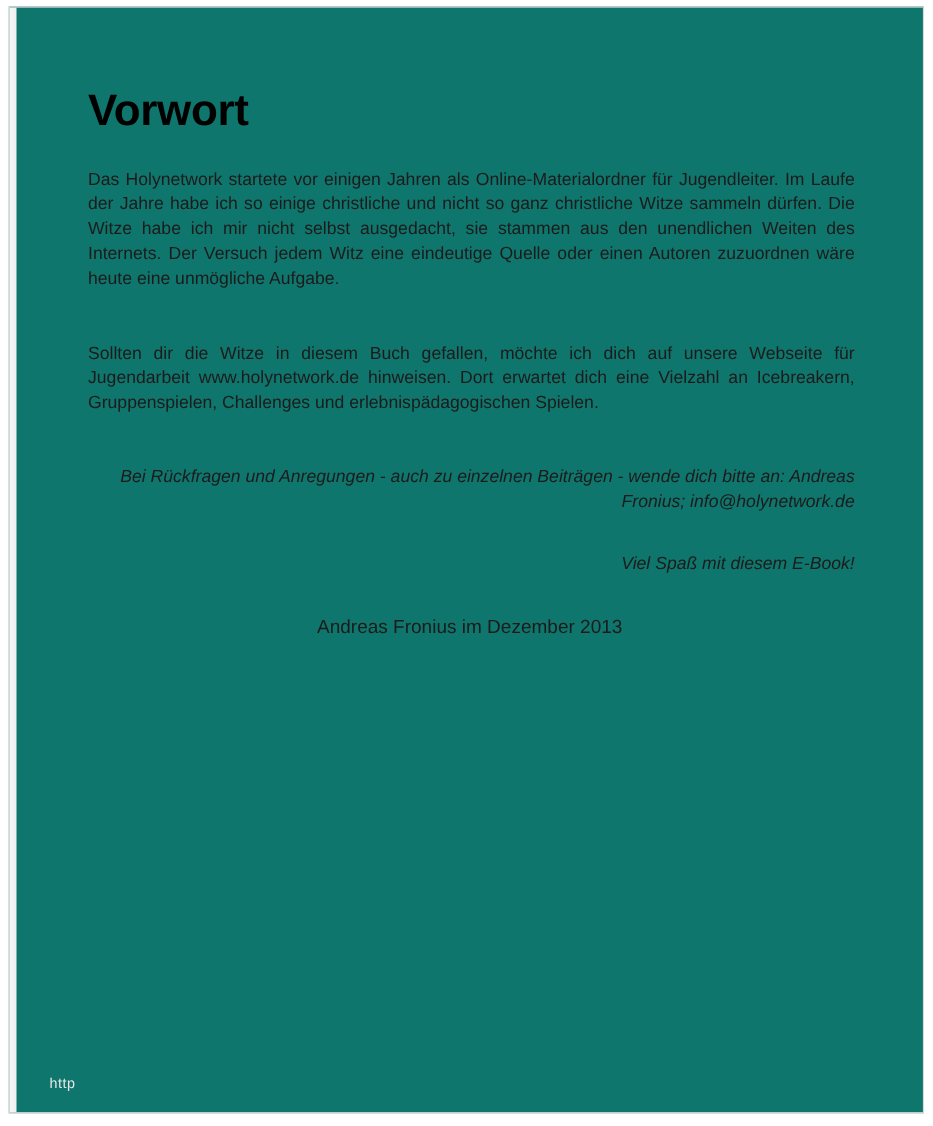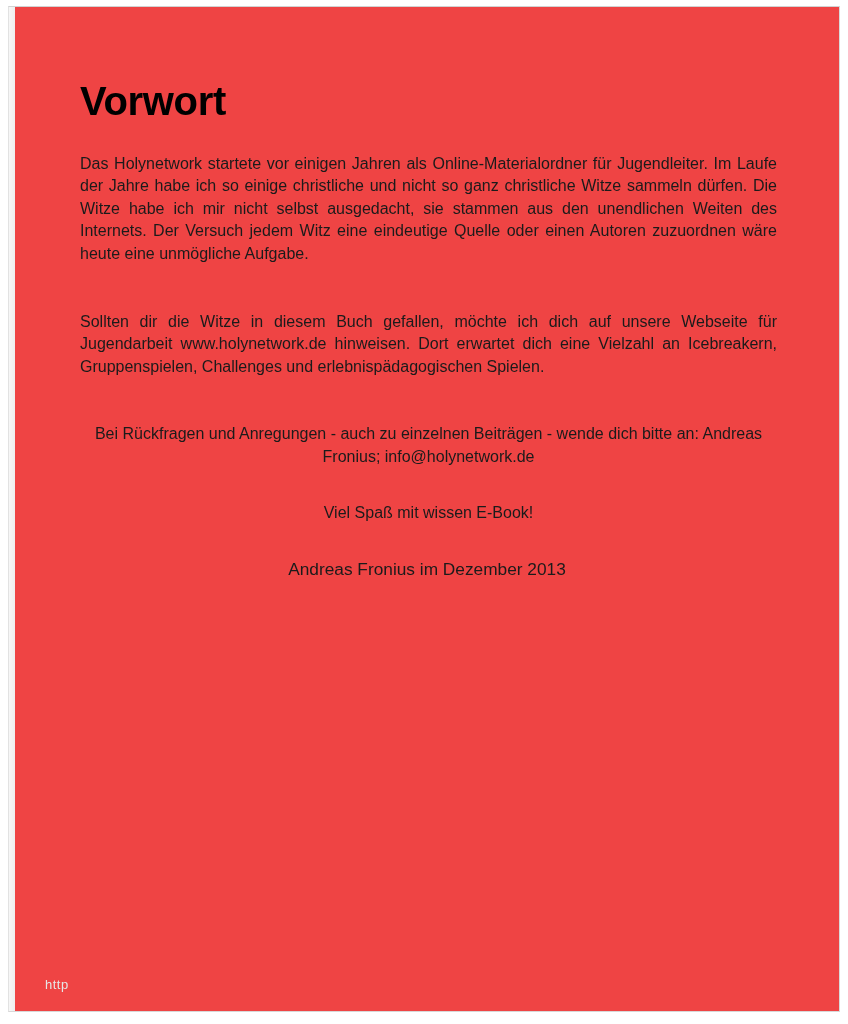--- a/index.html
+++ b/index.html
@@ -25,21 +25,21 @@
     box-sizing: border-box;
   }
 
   
   .page-surface {
     position: absolute;
     left: 8px;
     top: 6px;
     width: 832px;
     height: 1006px;
-    background: #ef4444;
+    background: #0f766e;
     box-sizing: border-box;
     border-top: 1px solid #d2d2d2;
     border-left: 1px solid #e2e2e2;
     border-right: 1px solid #d8d8d8;
     border-bottom: 1px solid #d8d8d8;
   }
 
   
   .page-surface::before {
     content: "";
@@ -72,21 +72,22 @@
     font-size: 16px;
     line-height: 22.4px;
     color: #1b1b1b;
     margin: 0;
     text-align: justify;
     text-justify: inter-word;
     word-spacing: 0px;
   }
 
   .para.flush {
-    text-align: center;
+    text-align: right;
+    font-style: italic;
   }
   .gap-md { height: 23px; }
   .gap-lg { height: 45px; }
   .gap-xl { height: 34px; }
 
   .signature {
     font-size: 17.3px;
     line-height: 22.4px;
     color: #1b1b1b;
     text-align: center;
@@ -135,21 +136,21 @@
       <div class="gap-md"></div>
 
       <p class="para">Sollten dir die Witze in diesem Buch gefallen, möchte ich dich auf unsere Webseite für Jugendarbeit www.holynetwork.de hinweisen. Dort erwartet dich eine Vielzahl an Icebreakern, Gruppenspielen, Challenges und erlebnispädagogischen Spielen.</p>
 
       <div class="gap-lg"></div>
 
       <p class="para flush">Bei Rückfragen und Anregungen - auch zu einzelnen Beiträgen - wende dich bitte an: Andreas Fronius; info@holynetwork.de</p>
 
       <div class="gap-xl"></div>
 
-      <p class="para flush">Viel Spaß mit wissen E-Book!</p>
+      <p class="para flush">Viel Spaß mit diesem E-Book!</p>
 
       <div class="gap-xl"></div>
 
       <p class="signature">Andreas Fronius im Dezember 2013</p>
 
     </div>
 
     <div class="watermark">http</div>
 
     <div class="watermark-2"></div>

